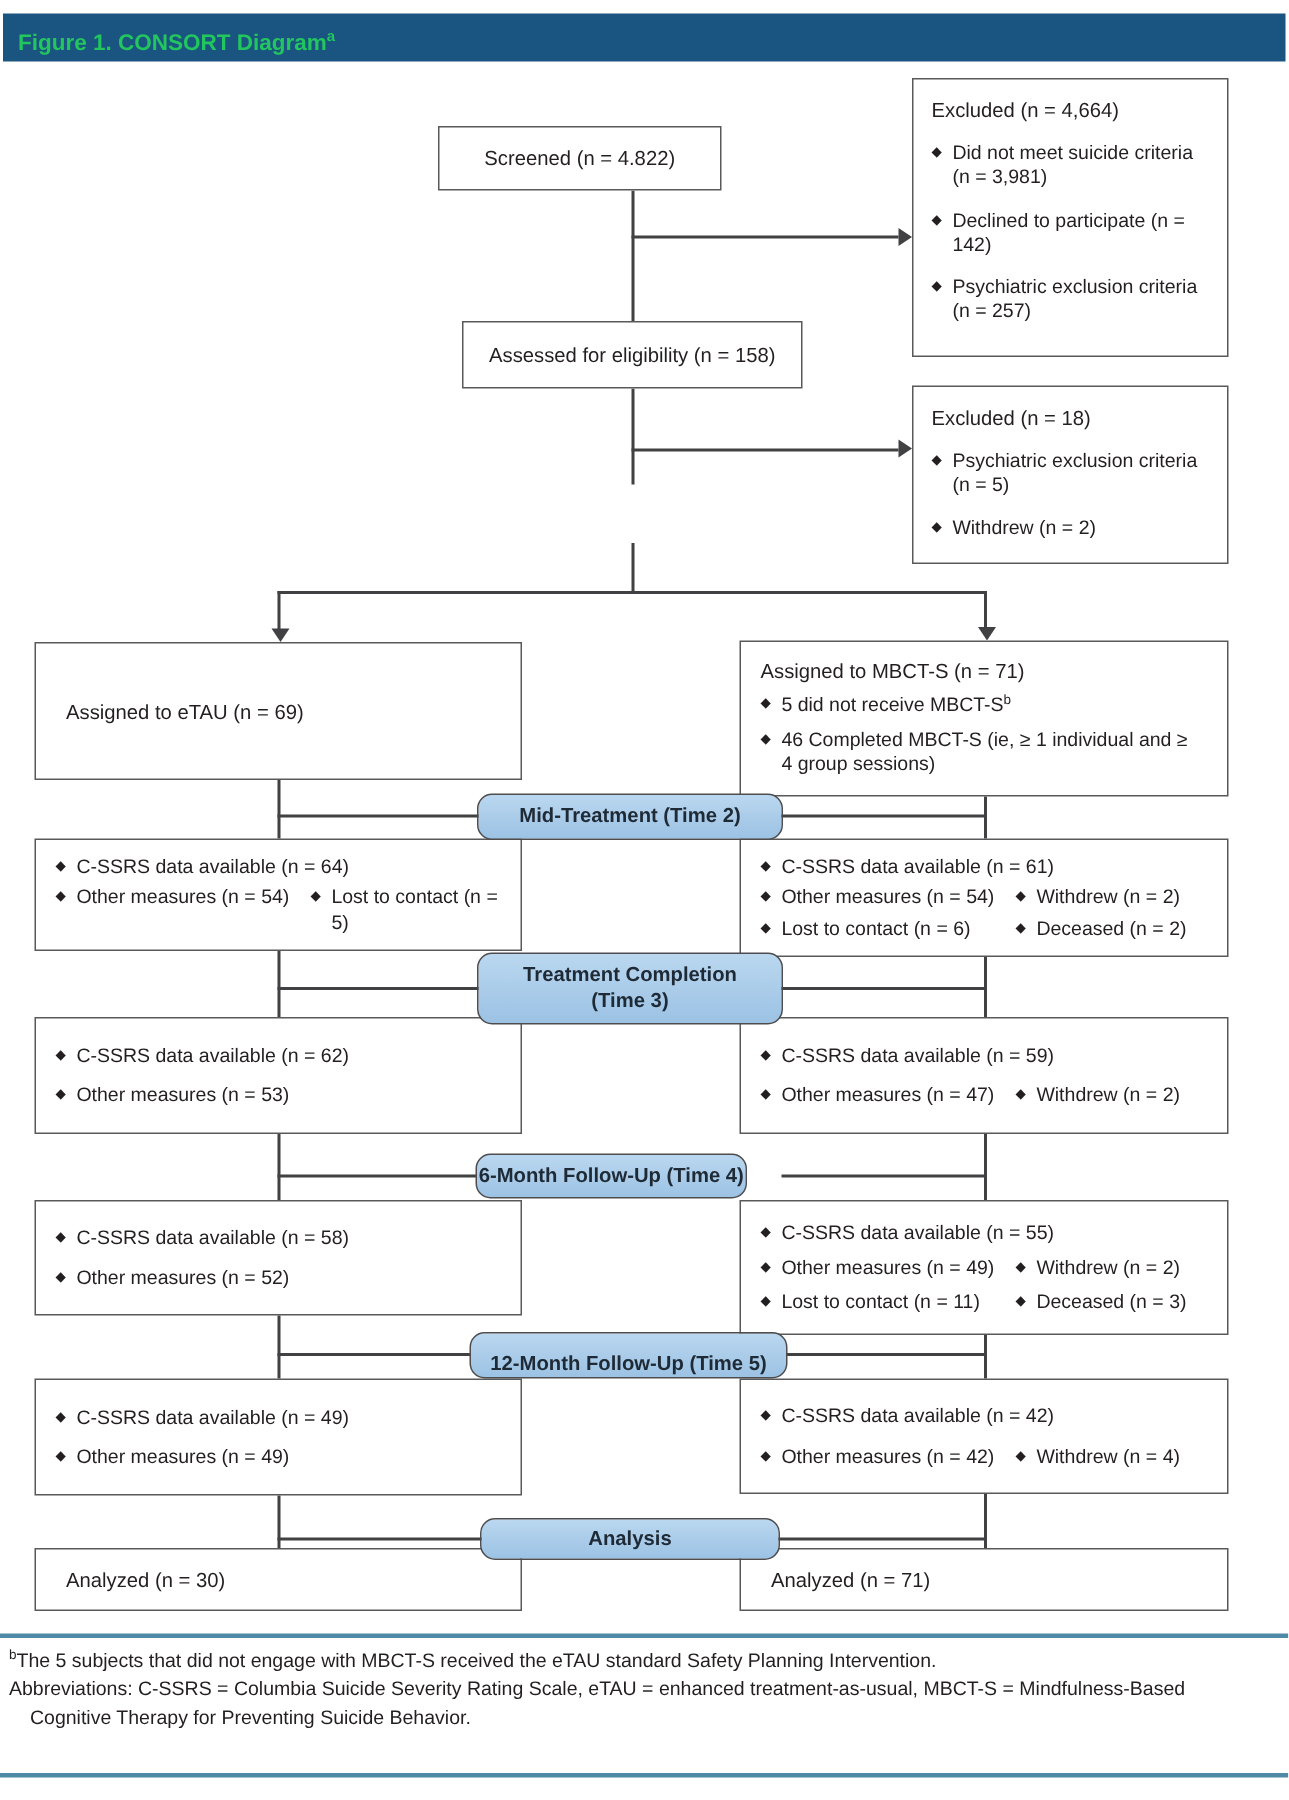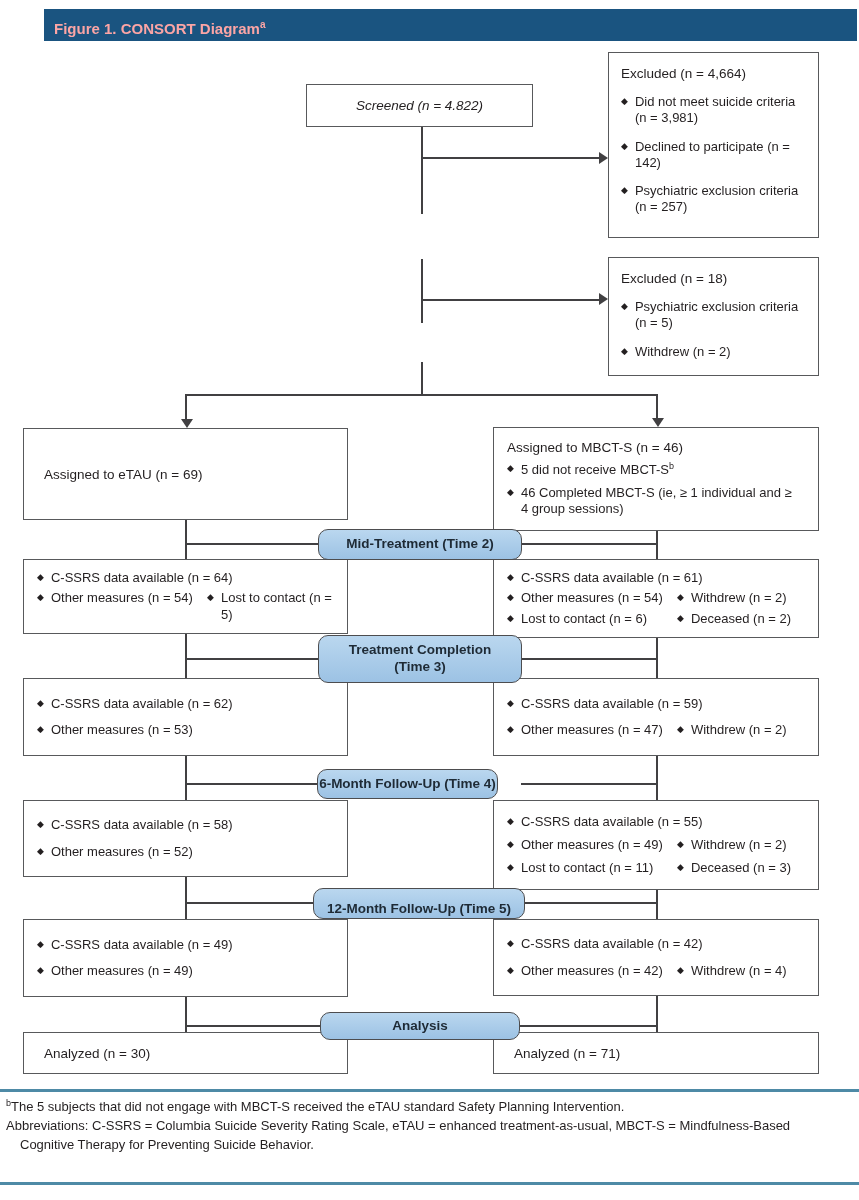--- a/index.html
+++ b/index.html
@@ -1,19 +1,19 @@
 <!DOCTYPE html>
 <html><head>
 <meta charset="utf-8">
 <style>
   html,body{margin:0;padding:0;background:#fff;}
   .figure{position:relative;width:859px;height:1200px;background:#fff;
           font-family:"Liberation Sans",sans-serif;color:#231f20;overflow:hidden;}
   .header{position:absolute;left:2px;right:2px;top:9px;height:32px;background:#1a5480;
-          color:#fca5a5;font-weight:bold;font-size:15px;line-height:32px;padding-left:10px;box-sizing:border-box;margin-left:42px;}
+          color:#22c55e;font-weight:bold;font-size:15px;line-height:32px;padding-left:10px;box-sizing:border-box;}
   .header sup{font-size:10px;}
   .box{position:absolute;background:#fff;border:1.5px solid #58595b;box-sizing:border-box;z-index:2;}
   .center{display:flex;align-items:center;justify-content:center;font-size:13.5px;text-align:center;}
   .leftpad{display:flex;align-items:center;padding-left:20px;font-size:13.5px;}
   .stack{display:flex;flex-direction:column;justify-content:space-evenly;padding:6px 13px;font-size:13px;}
   .stack .title{font-size:13.5px;}
   .bullet{display:flex;align-items:flex-start;line-height:1.25;}
   .dia{font-size:9px;line-height:1.6;margin-right:7px;flex:0 0 auto;}
   .row{display:flex;}
   .col1{width:170px;flex:0 0 auto;}
@@ -70,60 +70,63 @@
   <div class="hline" style="left:520px;top:543px;width:137px;"></div>
   <div class="hline" style="left:185px;top:658px;width:135px;"></div>
   <div class="hline" style="left:520px;top:658px;width:137px;"></div>
   <div class="hline" style="left:185px;top:783px;width:134px;"></div>
   <div class="hline" style="left:521px;top:783px;width:136px;"></div>
   <div class="hline" style="left:185px;top:902px;width:130px;"></div>
   <div class="hline" style="left:523px;top:902px;width:134px;"></div>
   <div class="hline" style="left:185px;top:1025px;width:137px;"></div>
   <div class="hline" style="left:518px;top:1025px;width:139px;"></div>
 
-  <div class="box center" style="left:306px;top:84px;width:227px;height:43px;font-style:italic;">
+  <div class="box center" style="left:292px;top:84px;width:189px;height:43px;">
     <span>Screened (n = 4.822)</span>
   </div>
 
   <div class="box" style="left:608px;top:52px;width:211px;height:186px;padding:13px 12px;font-size:13px;">
     <div class="title" style="margin-bottom:13px;font-size:13.5px;">Excluded (n = 4,664)</div>
     <div class="bullet" style="margin-bottom:12px;">
       <span class="dia">◆</span>
       <span>Did not meet suicide criteria (n = 3,981)</span>
     </div>
     <div class="bullet" style="margin-bottom:12px;">
       <span class="dia">◆</span>
       <span>Declined to participate (n = 142)</span>
     </div>
     <div class="bullet">
       <span class="dia">◆</span>
       <span>Psychiatric exclusion criteria (n = 257)</span>
     </div>
   </div>
 
+  <div class="box center" style="left:308px;top:214px;width:227px;height:45px;">
+    <span>Assessed for eligibility (n = 158)</span>
+  </div>
 
   <div class="box" style="left:608px;top:257px;width:211px;height:119px;padding:13px 12px;font-size:13px;">
     <div class="title" style="margin-bottom:13px;font-size:13.5px;">Excluded (n = 18)</div>
     <div class="bullet" style="margin-bottom:12px;">
       <span class="dia">◆</span>
       <span>Psychiatric exclusion criteria (n = 5)</span>
     </div>
     <div class="bullet">
       <span class="dia">◆</span>
       <span>Withdrew (n = 2)</span>
     </div>
   </div>
 
 
   <div class="box leftpad" style="left:23px;top:428px;width:325px;height:92px;">
     <span>Assigned to eTAU (n = 69)</span>
   </div>
 
   <div class="box stack" style="left:493px;top:427px;width:326px;height:104px;">
-    <div class="title">Assigned to MBCT-S (n = 46)</div>
+    <div class="title">Assigned to MBCT-S (n = 71)</div>
     <div class="bullet">
       <span class="dia">◆</span>
       <span><span>5 did not receive MBCT-S</span><sup>b</sup></span>
     </div>
     <div class="bullet">
       <span class="dia">◆</span>
       <span style="max-width:280px;">46 Completed MBCT-S (ie, ≥ 1 individual and ≥ 4 group sessions)</span>
     </div>
   </div>
 

